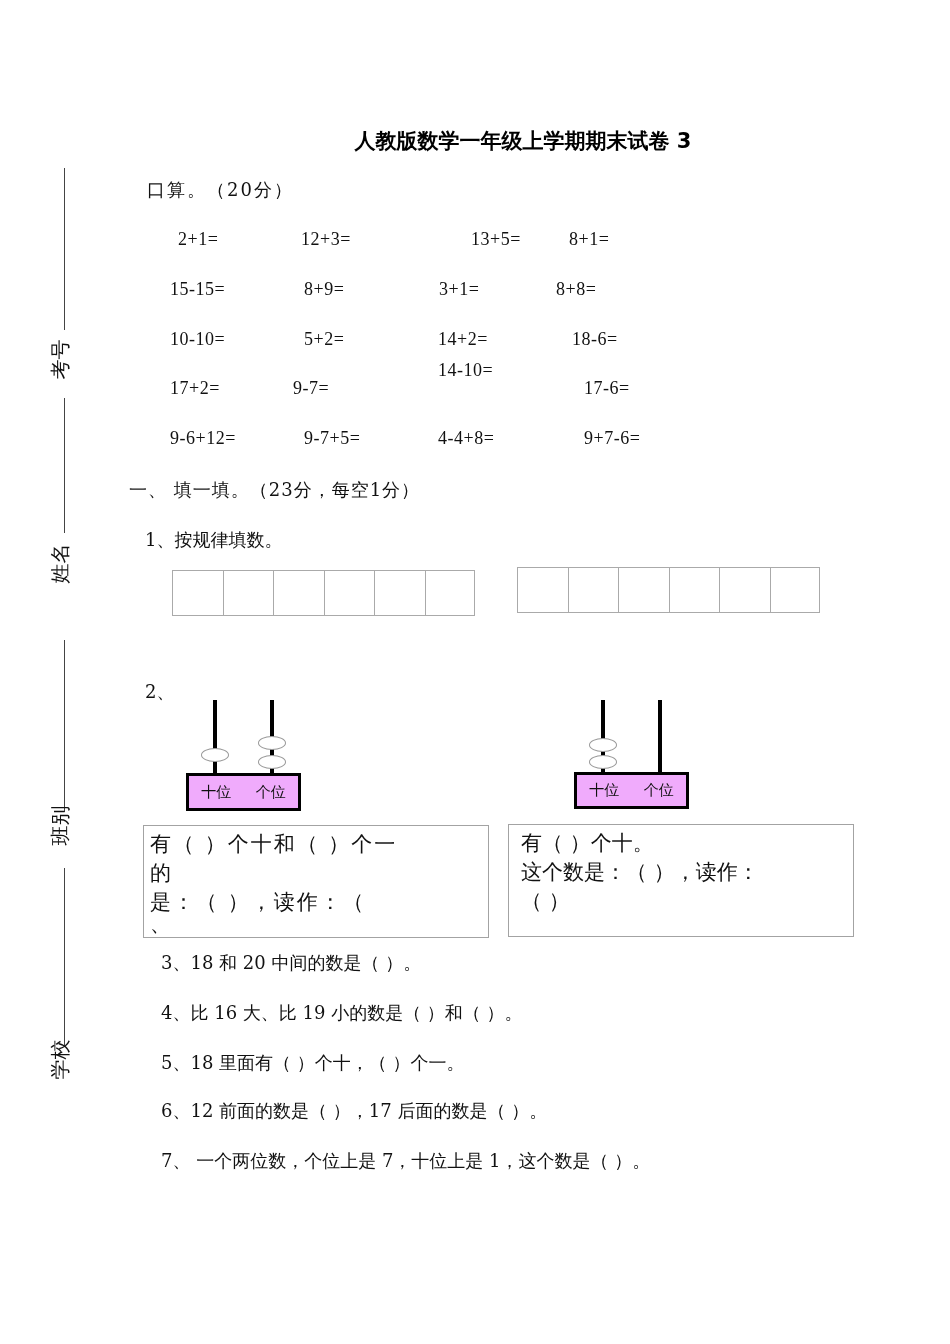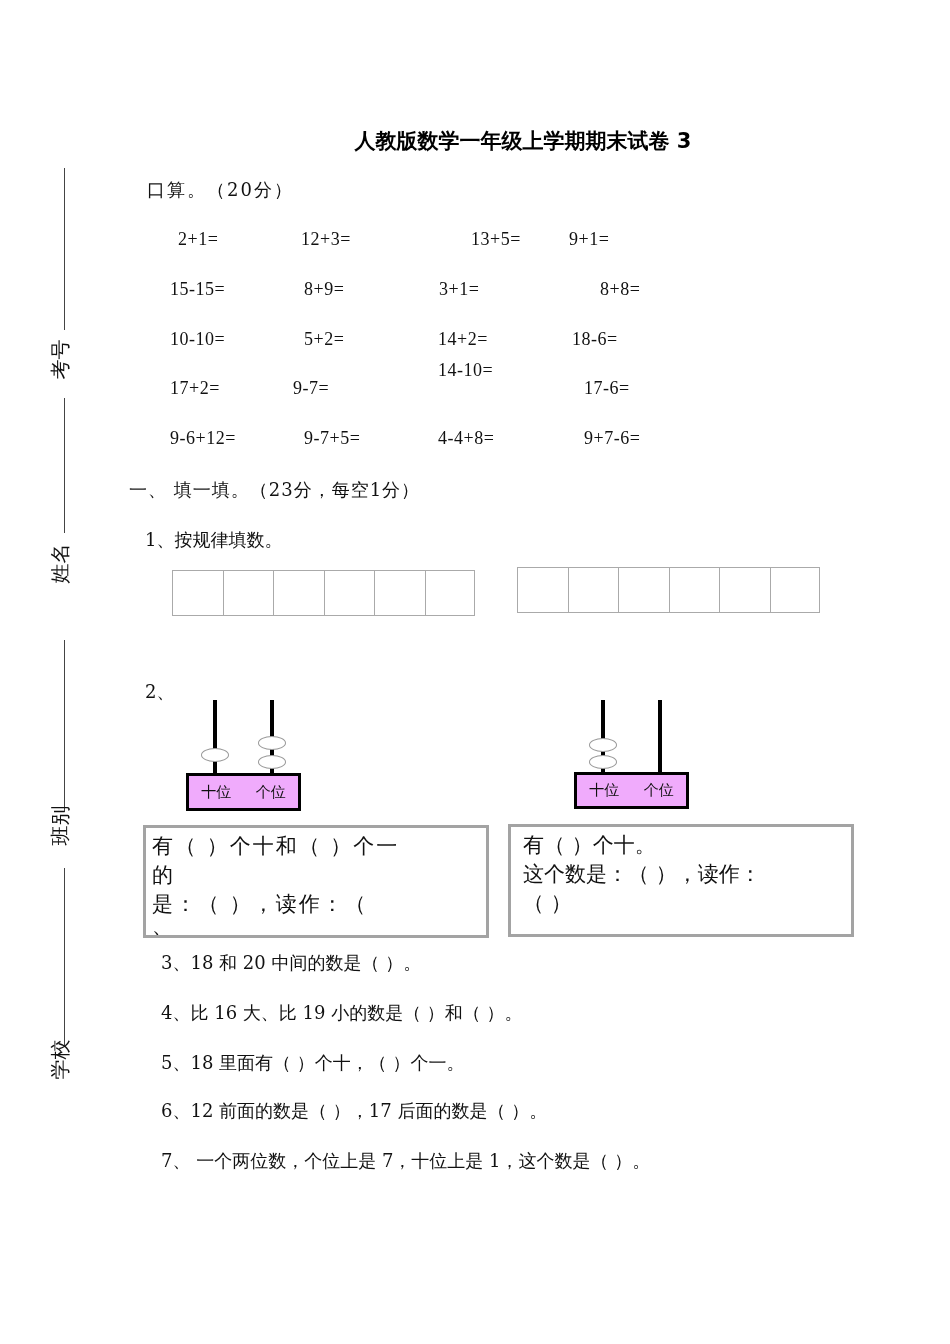--- a/index.html
+++ b/index.html
@@ -13,21 +13,21 @@
   
   .side-line { position:absolute; left:64px; width:1px; background:#444; }
   .side-label { position:absolute; left:38px; font-size:20px; transform:rotate(-90deg); transform-origin:center; white-space:nowrap; width:44px; text-align:center; }
   
   .cells { position:absolute; display:flex; border:1px solid #aaa; border-right:none; }
   .cell { width:49.5px; height:44px; border-right:1px solid #aaa; }
   
   .rod { position:absolute; width:4px; background:#000; }
   .bead { position:absolute; width:26px; height:12px; border:1px solid #999; border-radius:50%; background:#fff; }
   .abacus-base { position:absolute; border:3px solid #000; background:#f0abfc; font-size:15px; display:flex; align-items:center; justify-content:space-around; box-sizing:border-box; }
-  .answer-box { position:absolute; border:3px solid #a3a3a3; box-sizing:border-box; font-size:21px; line-height:30px; padding:6px 6px; font-family:"DejaVu Sans","Liberation Sans",sans-serif; color:#111; overflow:hidden; }
+  .answer-box { position:absolute; border:1px solid #a3a3a3; box-sizing:border-box; font-size:21px; line-height:30px; padding:6px 6px; font-family:"DejaVu Sans","Liberation Sans",sans-serif; color:#111; overflow:hidden; }
   .answer-box div { white-space:nowrap; }
 </style>
 </head>
 <body>
 
 <div class="abs title">人教版数学一年级上学期期末试卷 3</div>
 
 <div class="side-line" style="top:168px;height:162px;"></div>
 <div class="side-label" style="top:346px;">考号</div>
 <div class="side-line" style="top:398px;height:135px;"></div>
@@ -35,26 +35,26 @@
 <div class="side-line" style="top:640px;height:172px;"></div>
 <div class="side-label" style="top:812px;">班别</div>
 <div class="side-line" style="top:868px;height:178px;"></div>
 <div class="side-label" style="top:1046px;">学校</div>
 
 <div class="abs t18" style="left:147px;top:178px;letter-spacing:2px;">口算。（20分）</div>
 
 <div class="abs mono" style="left:178px;top:229px;">2+1=</div>
 <div class="abs mono" style="left:301px;top:229px;">12+3=</div>
 <div class="abs mono" style="left:435px;top:229px;margin-left:36px;">13+5=</div>
-<div class="abs mono" style="left:569px;top:229px;">9+1=</div>
+<div class="abs mono" style="left:569px;top:229px;">8+1=</div>
 
 <div class="abs mono" style="left:170px;top:279px;">15-15=</div>
 <div class="abs mono" style="left:304px;top:279px;">8+9=</div>
 <div class="abs mono" style="left:439px;top:279px;">3+1=</div>
-<div class="abs mono" style="left:600px;top:279px;">8+8=</div>
+<div class="abs mono" style="left:556px;top:279px;">8+8=</div>
 
 <div class="abs mono" style="left:170px;top:329px;">10-10=</div>
 <div class="abs mono" style="left:304px;top:329px;">5+2=</div>
 <div class="abs mono" style="left:438px;top:329px;">14+2=</div>
 <div class="abs mono" style="left:572px;top:329px;">18-6=</div>
 
 <div class="abs mono" style="left:170px;top:378px;">17+2=</div>
 <div class="abs mono" style="left:293px;top:378px;">9-7=</div>
 <div class="abs mono" style="left:438px;top:360px;">14-10=</div>
 <div class="abs mono" style="left:584px;top:378px;">17-6=</div>

